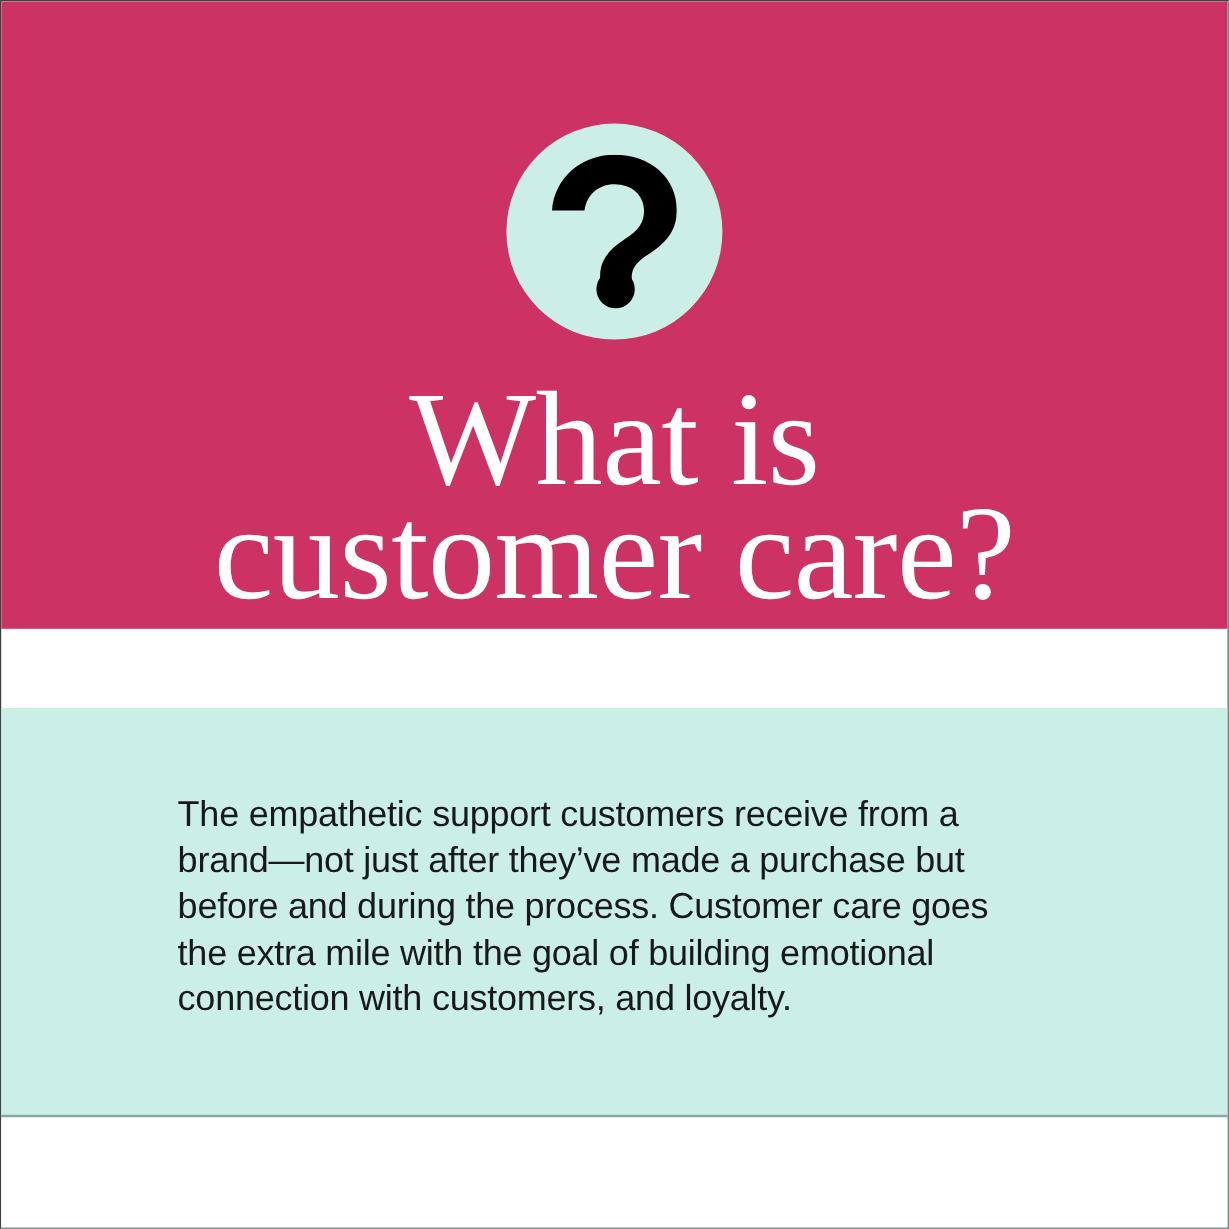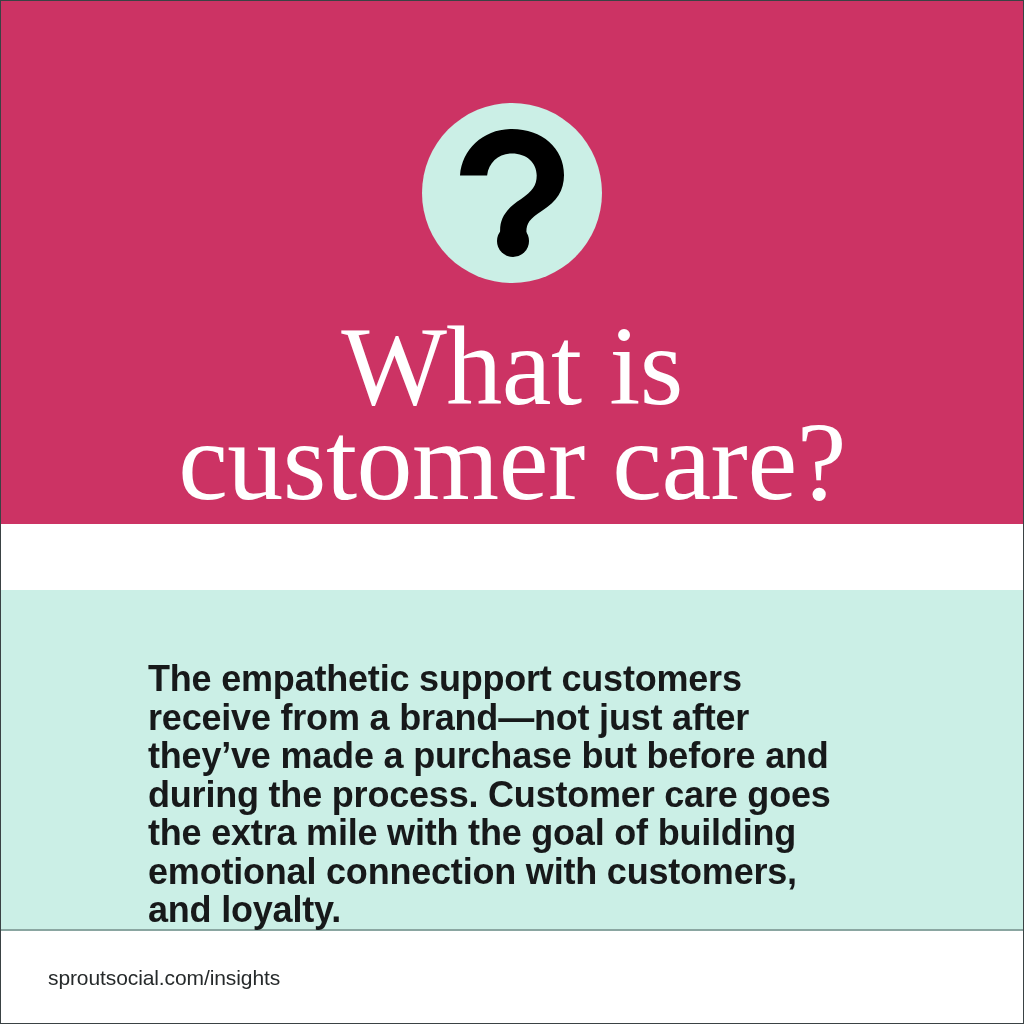--- a/index.html
+++ b/index.html
@@ -82,23 +82,23 @@
     background: #cbefe6;
     border-bottom: 2px solid #8aa6a1;
   }
 
   .body-copy {
     position: absolute;
     left: 147px;
     top: 70px;
     width: 712px;
     font-family: "Liberation Sans", sans-serif;
-    font-size: 36px;
+    font-size: 30px;
     line-height: 38.5px;
-    font-weight: 700;
+    font-weight: 400;
     letter-spacing: -0.2px;
     color: #17191a;
   }
 
   
   .footer {
     position: absolute;
     left: 0;
     top: 932px;
     width: 1022px;
@@ -152,16 +152,15 @@
       <span class="tl">customer care?</span>
     </h1>
 
   </div>
 
   <div class="mint">
     <p class="body-copy">The empathetic support customers receive from a brand—not just after they’ve made a purchase but before and during the process. Customer care goes the extra mile with the goal of building emotional connection with customers, and loyalty.</p>
   </div>
 
   <div class="footer">
-    <span class="footer-url">sproutsocial.com/insights</span>
   </div>
 
 </div>
 
 </body></html>

